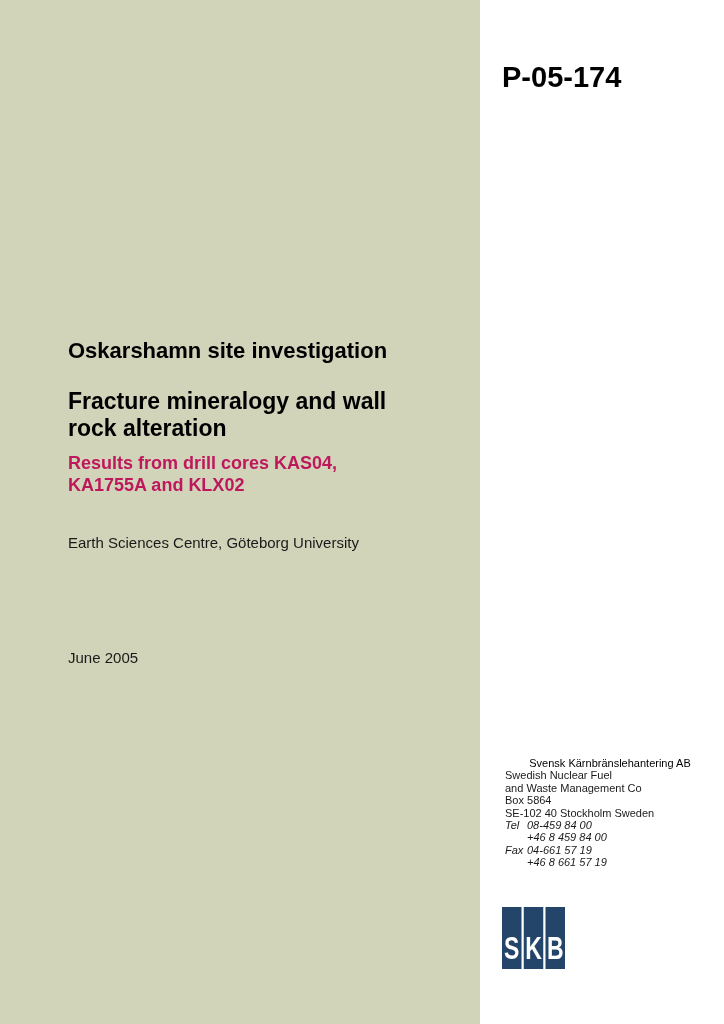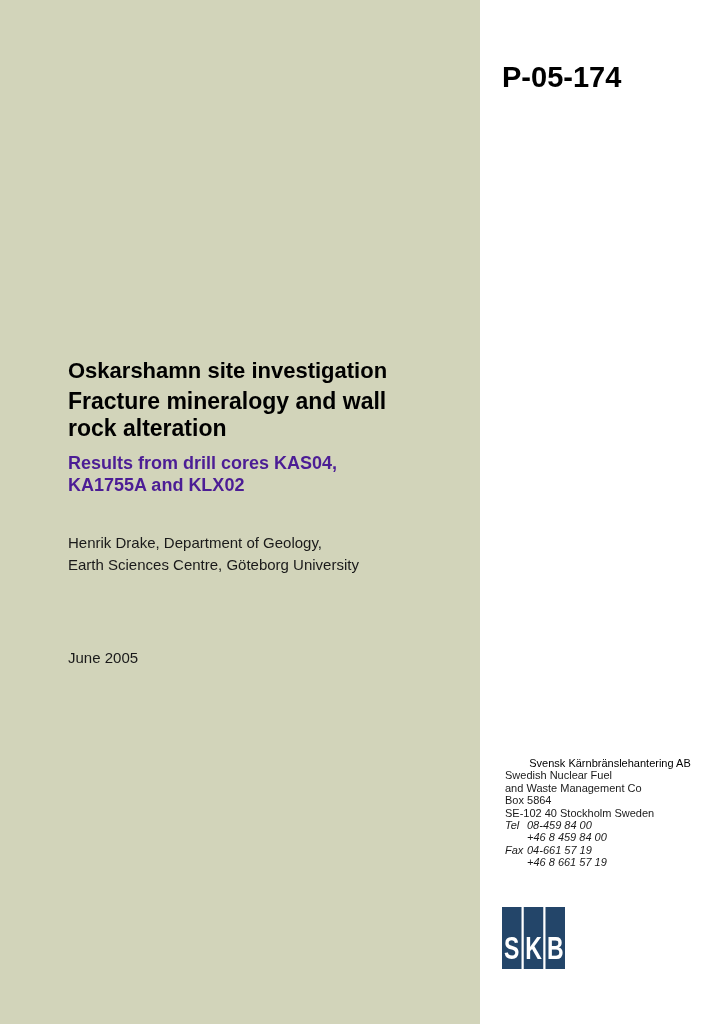--- a/index.html
+++ b/index.html
@@ -33,39 +33,38 @@
     letter-spacing: 0px;
   }
   .project-title {
     position: absolute;
     left: 68px; top: 338px;
     width: 400px;
     font-size: 22px;
     line-height: 26px;
     font-weight: bold;
     color: #000000;
-    margin-top: 20px;
   }
   .report-title {
     position: absolute;
     left: 68px; top: 388px;
     width: 340px;
     font-size: 23px;
     line-height: 27px;
     font-weight: bold;
     color: #000000;
   }
   .report-subtitle {
     position: absolute;
     left: 68px; top: 452px;
     width: 300px;
     font-size: 18px;
     line-height: 22px;
     font-weight: bold;
-    color: #4c1d95;
+    color: #be185d;
   }
   .authors-group-1 {
     position: absolute;
     left: 68px; top: 532px;
     width: 400px;
     font-size: 15px;
     line-height: 22px;
     color: #1a1a1a;
   }
   .authors-group-2 {
@@ -116,21 +115,20 @@
 </head>
 <body>
 
 <div class="page">
 
   <div class="left-panel">
     <div class="project-title">Oskarshamn site investigation</div>
     <div class="report-title">Fracture mineralogy and wall rock alteration</div>
     <div class="report-subtitle">Results from drill cores KAS04, KA1755A and KLX02</div>
     <div class="authors-group-1">
-      <div>Henrik Drake, Department of Geology,</div>
       <div>Earth Sciences Centre, Göteborg University</div>
     </div>
     <div class="report-date">June 2005</div>
   </div>
 
   <div class="report-number">P-05-174</div>
 
   <div class="publisher">
     <div class="pub-name">Svensk Kärnbränslehantering AB</div>
     <div>Swedish Nuclear Fuel</div>

